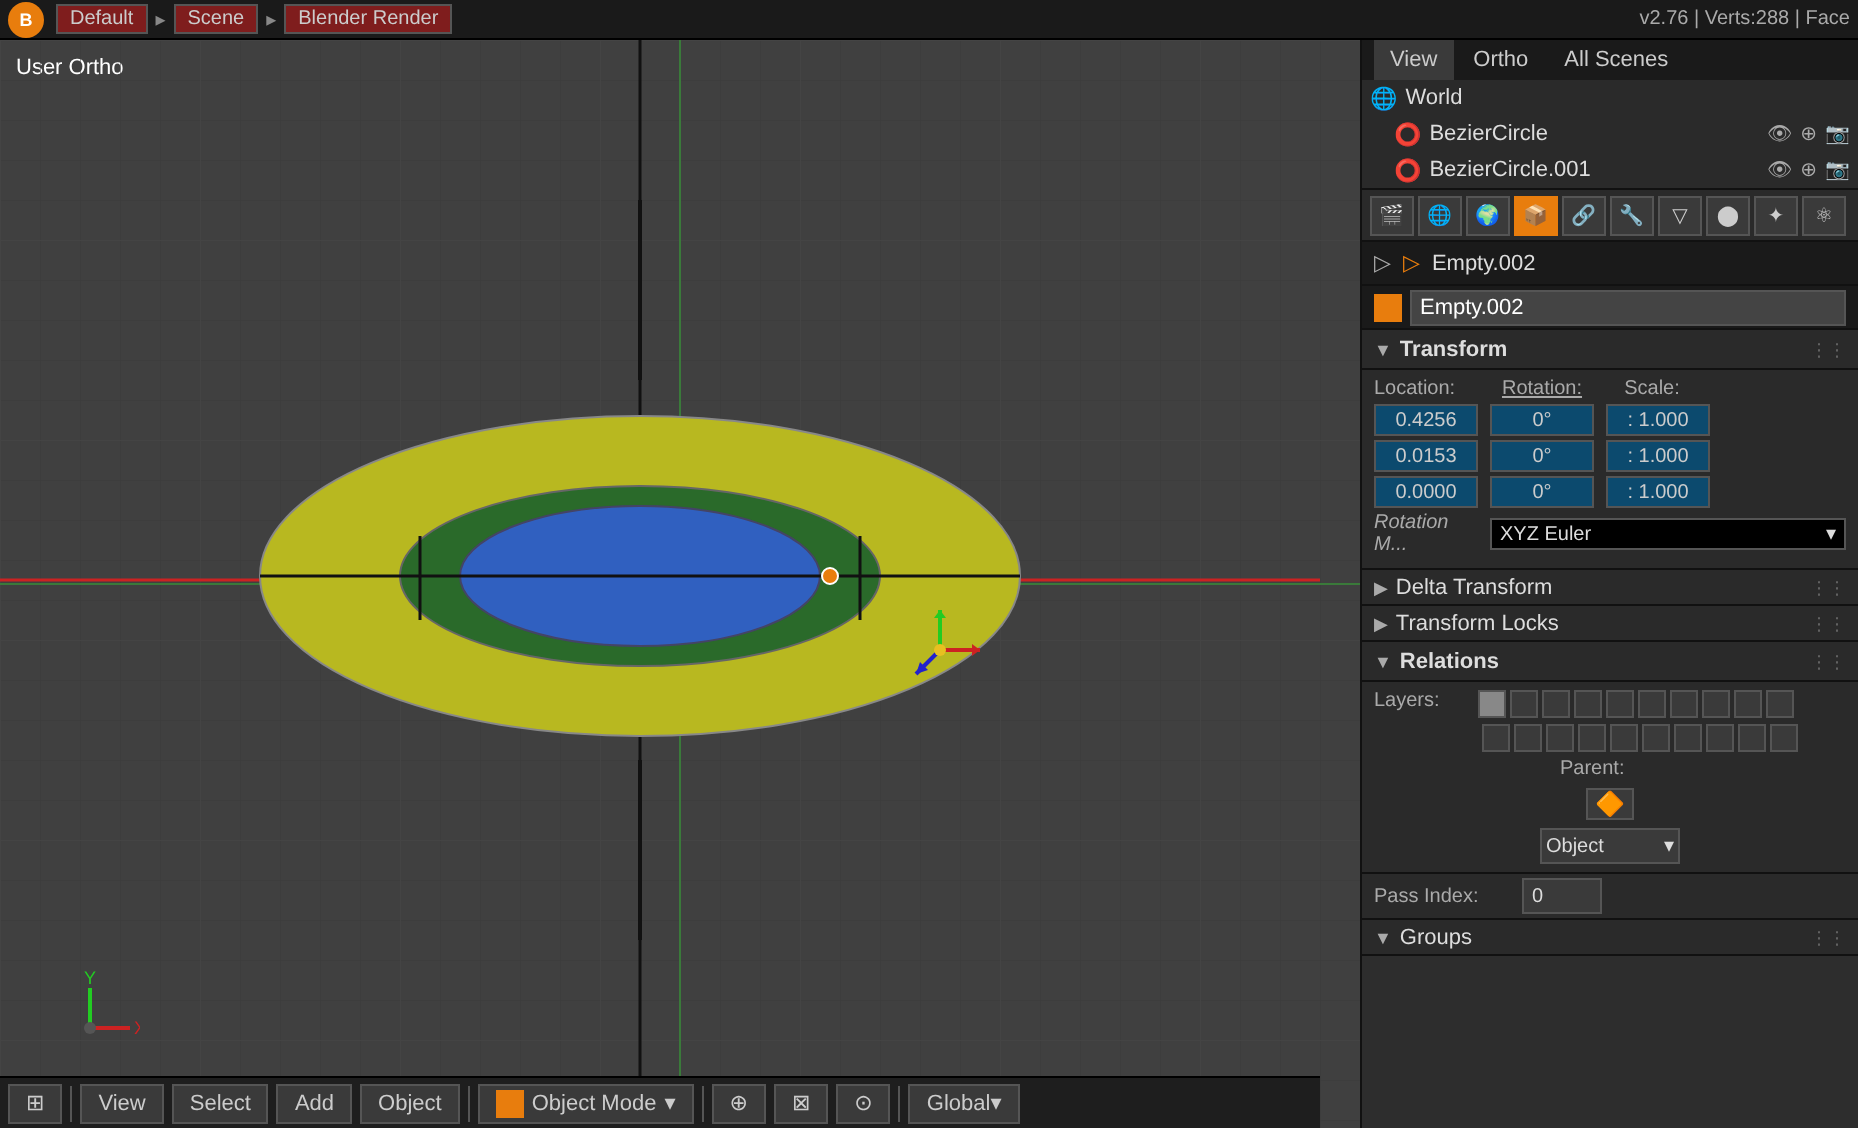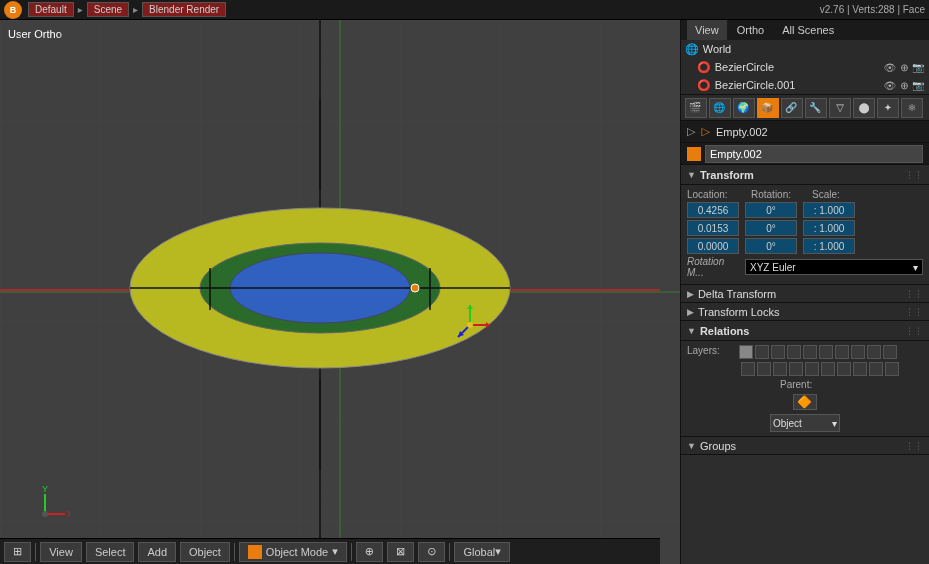--- a/index.html
+++ b/index.html
@@ -523,21 +523,21 @@
 
     <div class="section-header">
       <span class="section-arrow-down">▼</span>
       <span class="section-header-text">Transform</span>
       <span class="section-dots">⋮⋮</span>
     </div>
     <div class="transform-section-content">
 
       <div class="t-row">
         <div class="t-group-label">Location:</div>
-        <div style="width:52px;text-align:center;font-size:10px;color:#aaa;">Rotation:</div>
+        <div style="width:52px;text-align:center;font-size:10px;color:#aaa;text-decoration:underline;">Rotation:</div>
         <div style="width:52px;text-align:center;font-size:10px;color:#aaa;">Scale:</div>
       </div>
 
       <div class="t-row">
         <input class="t-field" type="text" value="0.4256" style="">
         <input class="t-field" type="text" style="margin-left: 3px;" value="0°">
         <input class="t-field" type="text" style="margin-left: 3px;" value=": 1.000">
       </div>
 
       <div class="t-row">
@@ -612,20 +612,24 @@
           <span style="font-size:12px;">🔶</span>
           <span></span>
         </div>
         <div class="parent-type-select">
           <span>Object</span>
           <span>▾</span>
         </div>
       </div>
     </div>
 
+    <div class="pass-index-row">
+      <span class="pass-index-label">Pass Index:</span>
+      <input class="pass-index-field" type="text" value="0" style="">
+    </div>
 
     <div class="groups-header">
       <span class="section-arrow-down">▼</span>
       <span>Groups</span>
       <span class="section-dots" style="margin-left:auto;color:#666;font-size:9px;">⋮⋮</span>
     </div>
 
   </div>
 </div>
 

